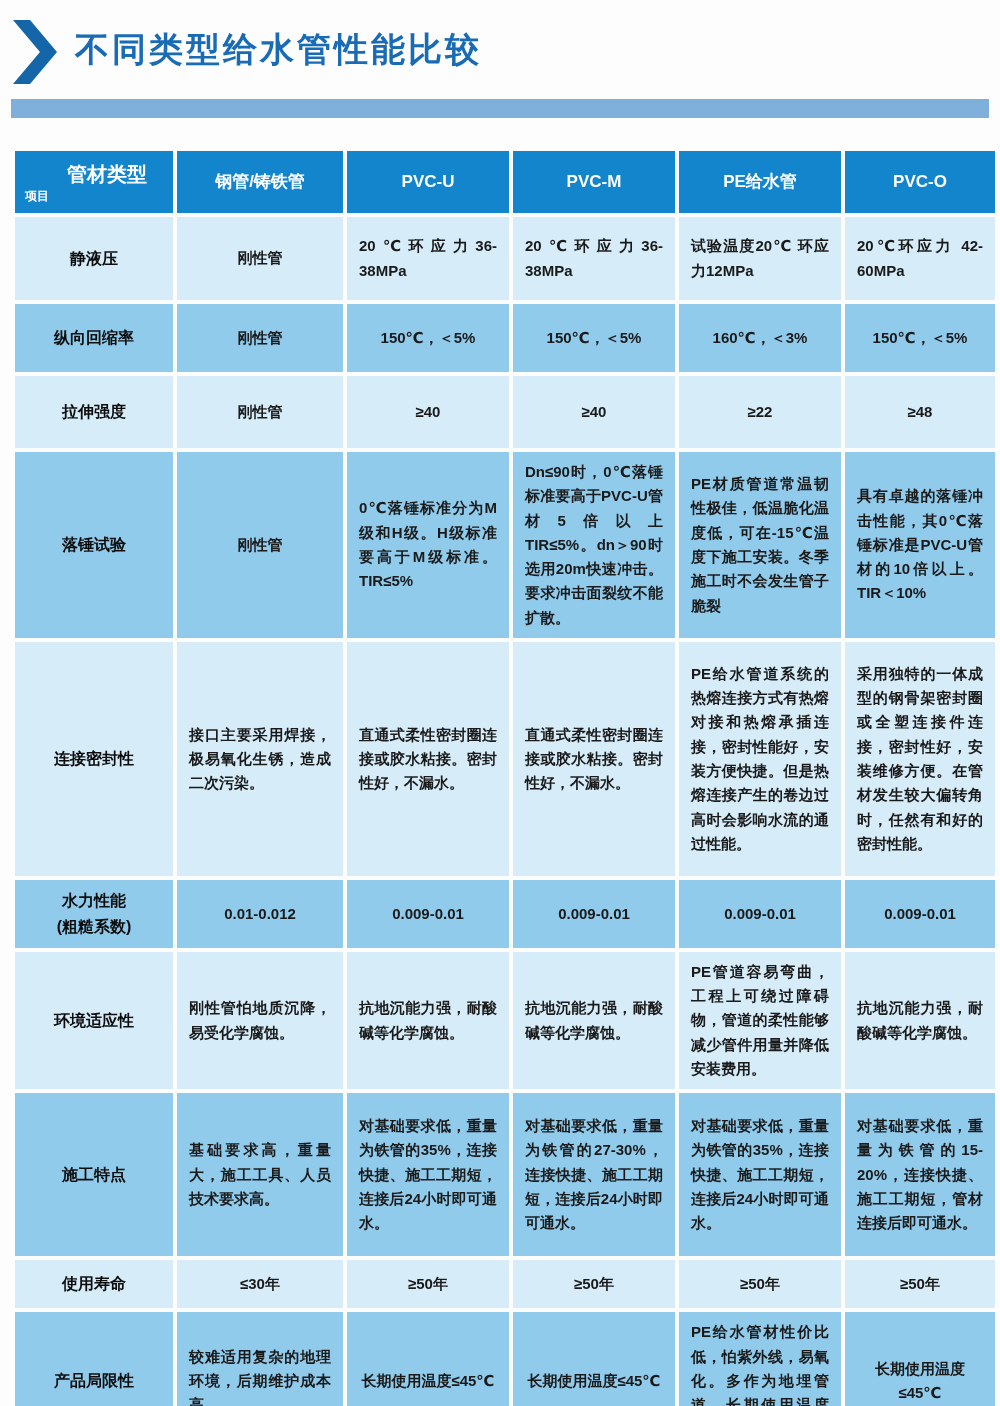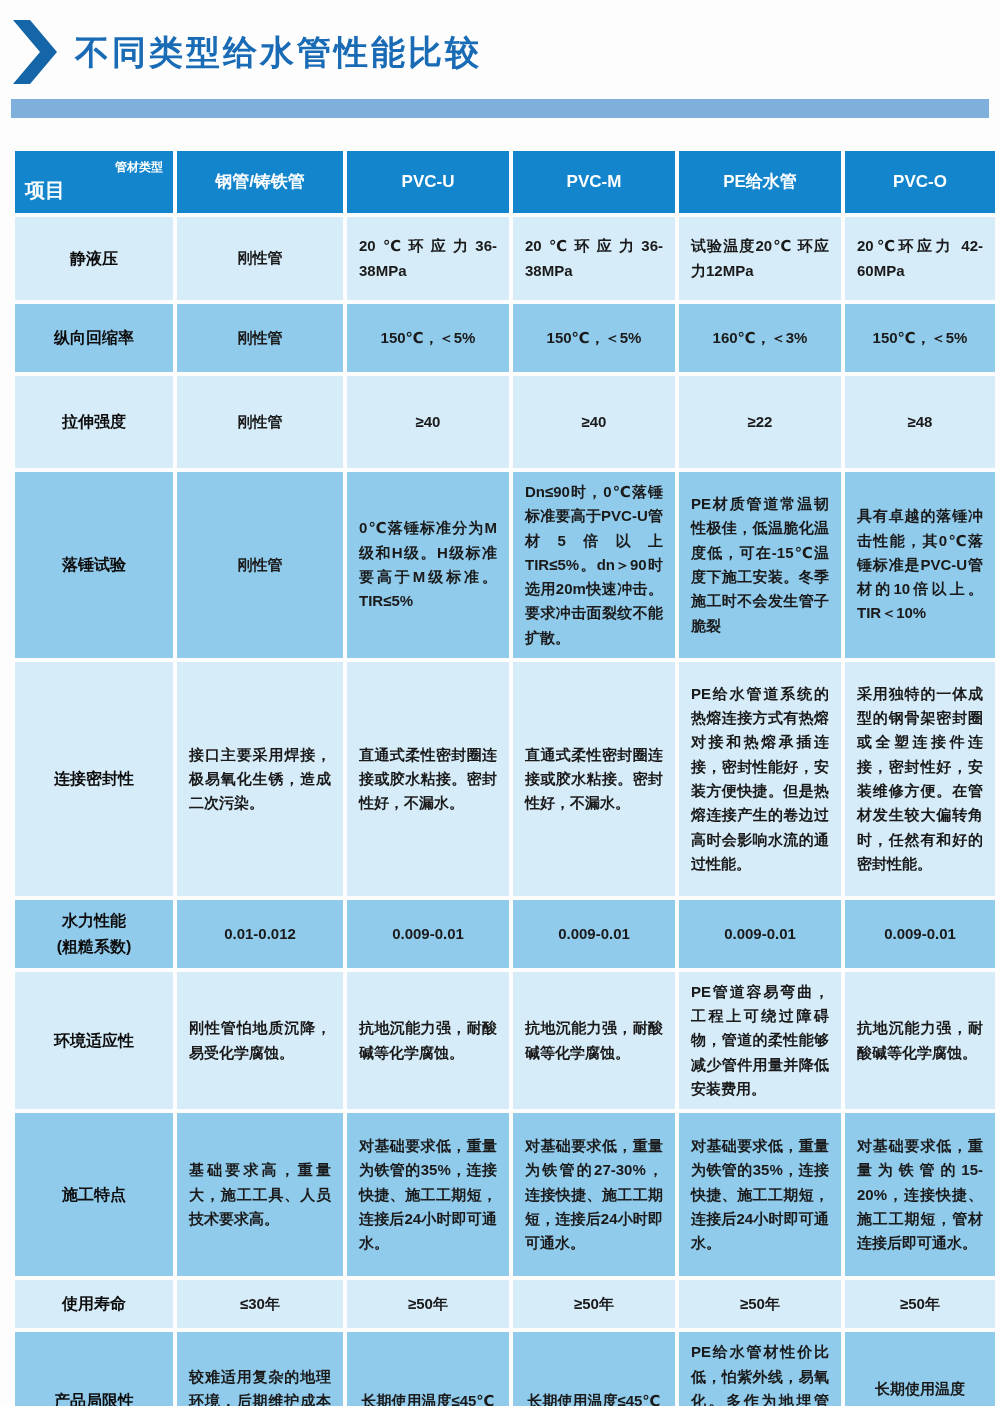--- a/index.html
+++ b/index.html
@@ -5,21 +5,21 @@
   * { box-sizing: border-box; }
   html, body {
     margin: 0; padding: 0;
     width: 1000px;
     background: #fdfdfd;
     font-family: "Liberation Sans", "DejaVu Sans", sans-serif;
   }
   .page { width: 1000px; min-height: 1406px; padding: 20px 11px 20px 11px; }
 
   
-  .title-row { display: flex; align-items: center; gap: 18px; padding-left: 2px; }
+  .title-row { display: flex; align-items: center; gap: 18px; padding-left: 2px; font-family: Liberation Mono, monospace; }
   .chevron { flex: 0 0 auto; display: block; }
   .page-title {
     margin: 0;
     font-size: 34px;
     font-weight: 700;
     color: #186bb4;
     letter-spacing: 3px;
     line-height: 1.2;
   }
   .band { height: 19px; background: #7fb0db; margin-top: 15px; }
@@ -63,22 +63,22 @@
   
   td.corner {
     position: relative;
     padding: 0;
     background-image: linear-gradient(to bottom right,
       transparent calc(50% - 1px),
       rgba(255,255,255,0.95) calc(50% - 1px),
       rgba(255,255,255,0.95) calc(50% + 1px),
       transparent calc(50% + 1px));
   }
-  .corner-top    { position: absolute; top: 7px;  right: 10px; font-size: 12px; font-weight: 700; }
-  .corner-bottom { position: absolute; bottom: 7px; left: 10px; font-size: 20px; font-weight: 700; }
+  .corner-top    { position: absolute; top: 7px;  right: 26px; font-size: 20px; font-weight: 700; }
+  .corner-bottom { position: absolute; bottom: 7px; left: 10px; font-size: 12px; font-weight: 700; }
 </style>
 </head>
 <body>
 
 <div class="page">
 
   <div class="title-row">
     <svg class="chevron" width="44" height="64" viewBox="0 0 44 64" aria-hidden="true">
       <polygon points="0,0 17,0 44,32 17,64 0,64 27,32" fill="#1565a9"></polygon>
     </svg>
@@ -120,21 +120,21 @@
 
       <tr class="dark" style="height:68px">
         <td class="lbl">纵向回缩率</td>
         <td class="val">刚性管</td>
         <td class="val">150℃，＜5%</td>
         <td class="val">150℃，＜5%</td>
         <td class="val">160℃，＜3%</td>
         <td class="val">150℃，＜5%</td>
       </tr>
 
-      <tr class="light" style="height:92px">
+      <tr class="light" style="height:72px">
         <td class="lbl">拉伸强度</td>
         <td class="val">刚性管</td>
         <td class="val">≥40</td>
         <td class="val">≥40</td>
         <td class="val">≥22</td>
         <td class="val">≥48</td>
       </tr>
 
       <tr class="dark" style="height:183px">
         <td class="lbl">落锤试验</td>

